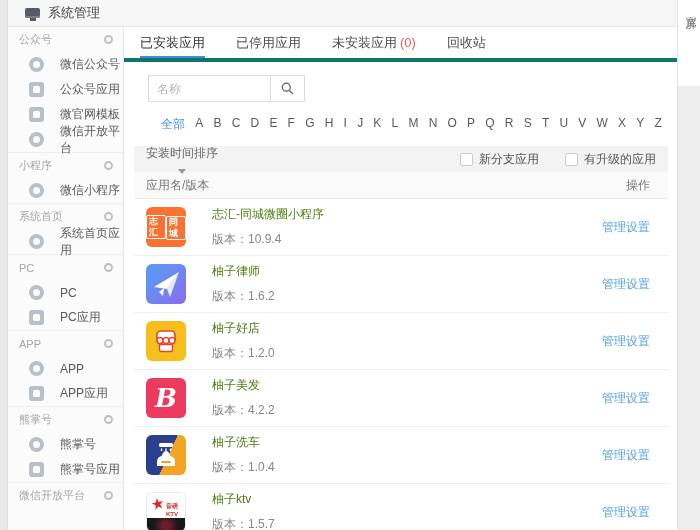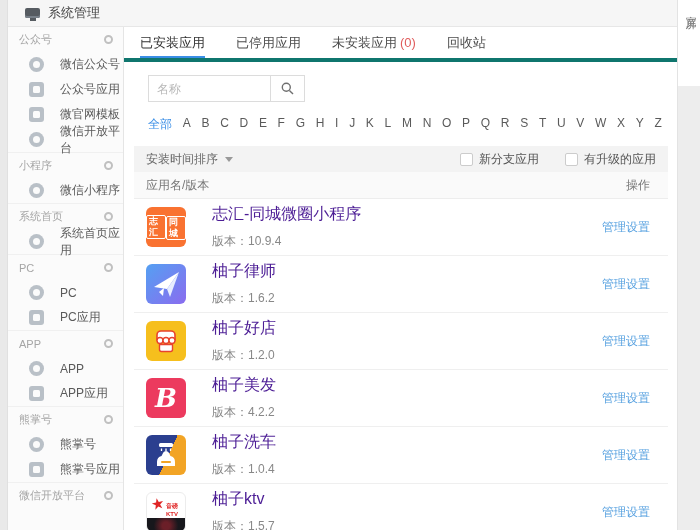--- a/index.html
+++ b/index.html
@@ -42,38 +42,38 @@
   .tab { display:flex; align-items:center; margin-right:31px; font-size:13px; color:#4d4d4d; cursor:pointer; border-bottom:2px solid transparent; padding-top:2px; }
   .tab.active { border-bottom-color:#3a8ee6; color:#333; }
   .tab .t-count { color:#e05c5c; margin-left:3px; }
 
   .search-row { margin:13px 0 0 24px; }
   .search-group { display:inline-flex; border:1px solid #dcdcdc; background:#fff; height:27px; }
   .search-group input { border:none; outline:none; width:121px; padding:0 8px; font-size:12px; color:#555; font-family:inherit; }
   .search-group input::placeholder { color:#b8b8b8; }
   .search-btn { width:34px; border:none; border-left:1px solid #dcdcdc; background:#fff; display:flex; align-items:center; justify-content:center; cursor:pointer; }
 
-  .alphabet { display:flex; justify-content:space-between; margin:14px 15px 0 24px; font-size:12px; color:#5a5a5a; }
+  .alphabet { display:flex; justify-content:space-between; margin:14px 15px 0 37px; font-size:12px; color:#5a5a5a; }
   .alphabet span { cursor:pointer; }
   .alphabet .all { color:#3a8ee6; }
 
   .list-panel { margin:13px 9px 0 10px; }
   .sort-bar { height:26px; background:#f3f3f3; display:flex; align-items:center; justify-content:space-between; padding:0 12px; }
-  .sort-dd { display:flex; align-items:center; gap:7px; font-size:12px; color:#666; cursor:pointer; }
+  .sort-dd { display:flex; align-items:center; gap:7px; font-size:12px; color:#666; cursor:pointer;flex-direction:column; }
   .caret { width:0; height:0; border-left:4px solid transparent; border-right:4px solid transparent; border-top:5px solid #999; display:inline-block; }
   .filters { display:flex; gap:26px; }
   .filter { display:flex; align-items:center; gap:6px; font-size:12px; color:#555; cursor:pointer; }
   .cbx { width:13px; height:13px; background:#fff; border:1px solid #cccccc; border-radius:2px; display:inline-block; }
 
   .table-head { height:27px; display:flex; align-items:center; justify-content:space-between; padding:0 18px 0 12px; font-size:12px; color:#777; background:#fafafa; border-bottom:1px solid #ededed; }
 
   .app-row { height:57px; display:flex; align-items:center; padding:0 18px 0 12px; border-bottom:1px solid #efefef; background:#fff; }
   .appicon { width:40px; height:40px; border-radius:6px; flex:0 0 auto; overflow:hidden; position:relative; display:flex; flex-direction:row; align-items:center; justify-content:center; }
   .app-meta { margin-left:26px; flex:1; }
-  .app-name { font-size:16px; color:#4c1d95; }
+  .app-name { font-size:12px; color:#4d7c0f; }
   .app-version { font-size:12px; color:#888; margin-top:8px; }
   .manage-link { font-size:12px; color:#57a1e0; cursor:pointer; text-decoration:none; }
 
   
   .zh-box { border:1px solid #fff; border-radius:2px; color:#fff; font-size:9px; line-height:11px; padding:0 2px; font-weight:bold; }
   .zh-box + .zh-box { margin-top:2px; }
   .ic-lawyer { background:linear-gradient(135deg,#55a0f2 0%,#8a6cef 100%); }
   .ic-carwash { background:linear-gradient(115deg,#2b3f8f 0 54%,#f2a425 54% 100%); }
   .script-b { font-family:"DejaVu Serif","Liberation Serif",serif; font-style:italic; font-weight:bold; font-size:26px; color:#fff; line-height:1; }
   .ic-ktv { background:#fff; border:1px solid #ececec; }

